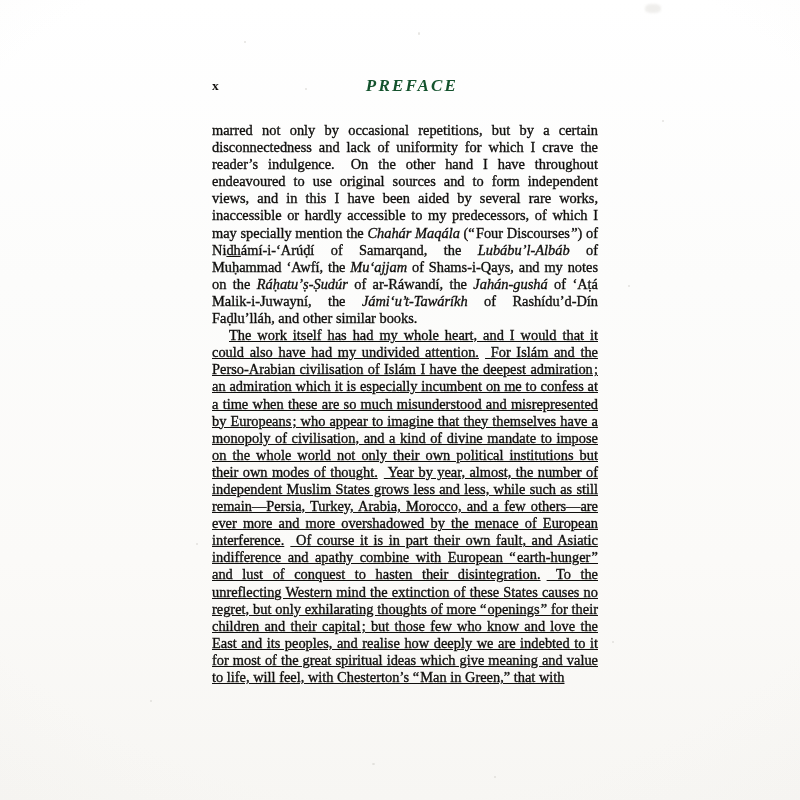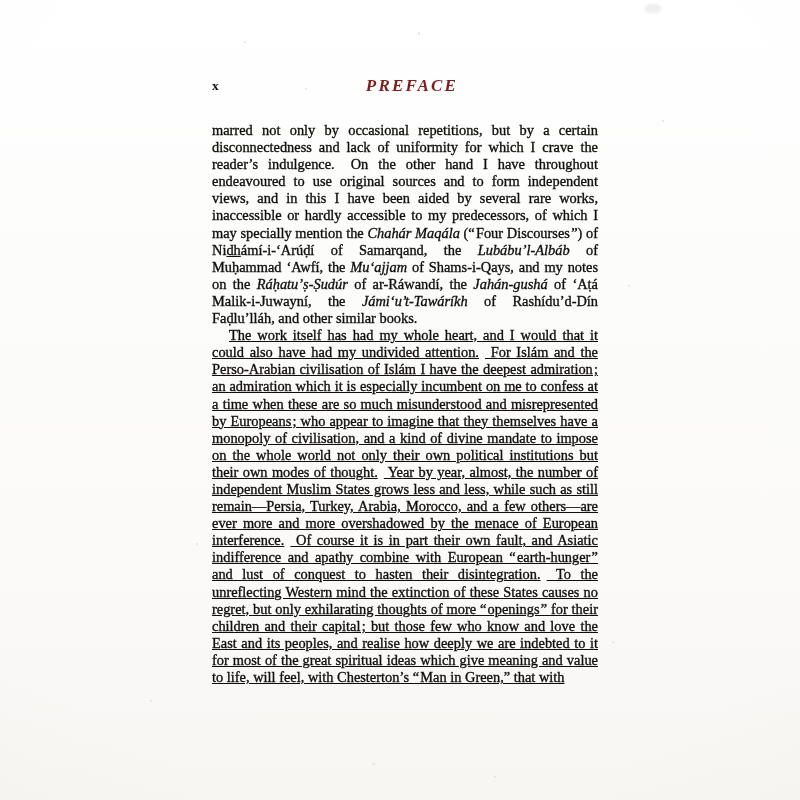--- a/index.html
+++ b/index.html
@@ -71,21 +71,21 @@
   #head-title {
     position: absolute;
     left: 0;
     right: 0;
     top: -2px;
     text-align: center;
     font-style: italic;
     font-weight: bold;
     font-size: 17px;
     letter-spacing: 2.2px;
-    color: #7f1d1d;
+    color: #14532d;
     padding-left: 14px;
   }
 
   
   #body-text {
     margin-top: 14px;
     color: #100f0d;
     font-size: 14.4px;
     line-height: 17.1px;
     text-align: justify;

